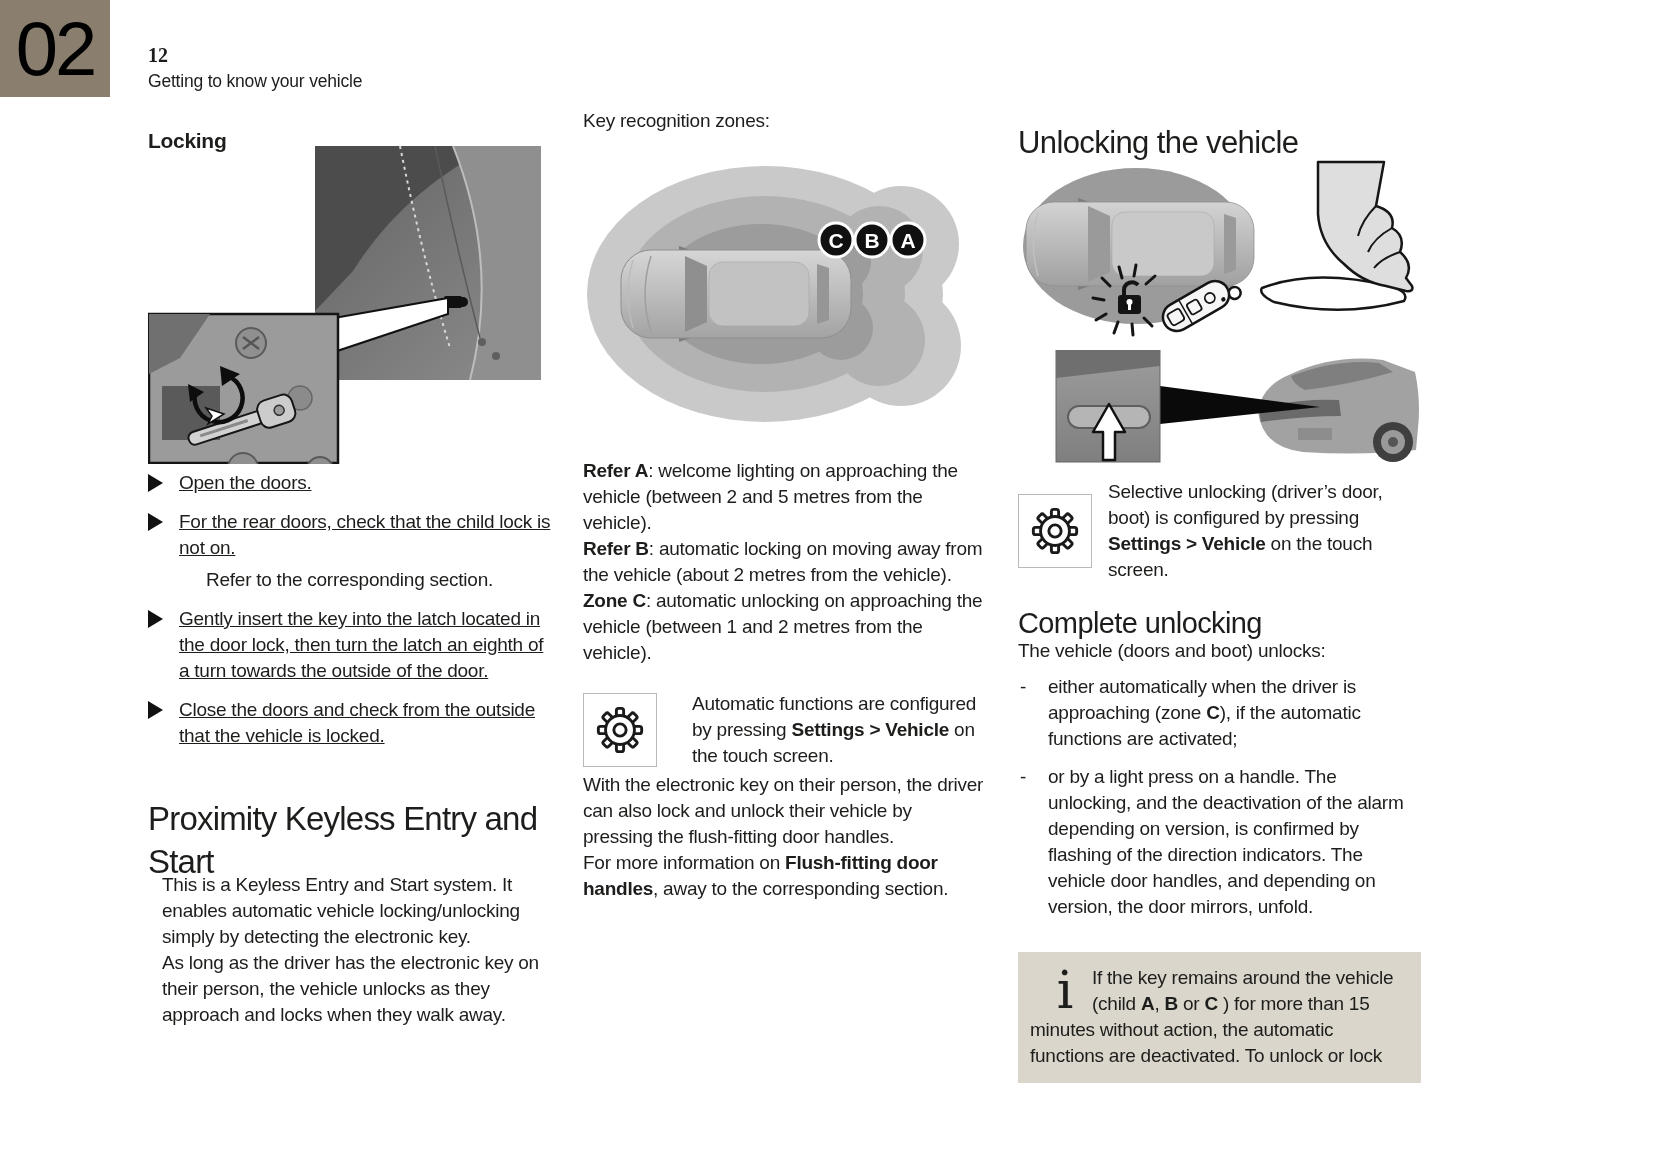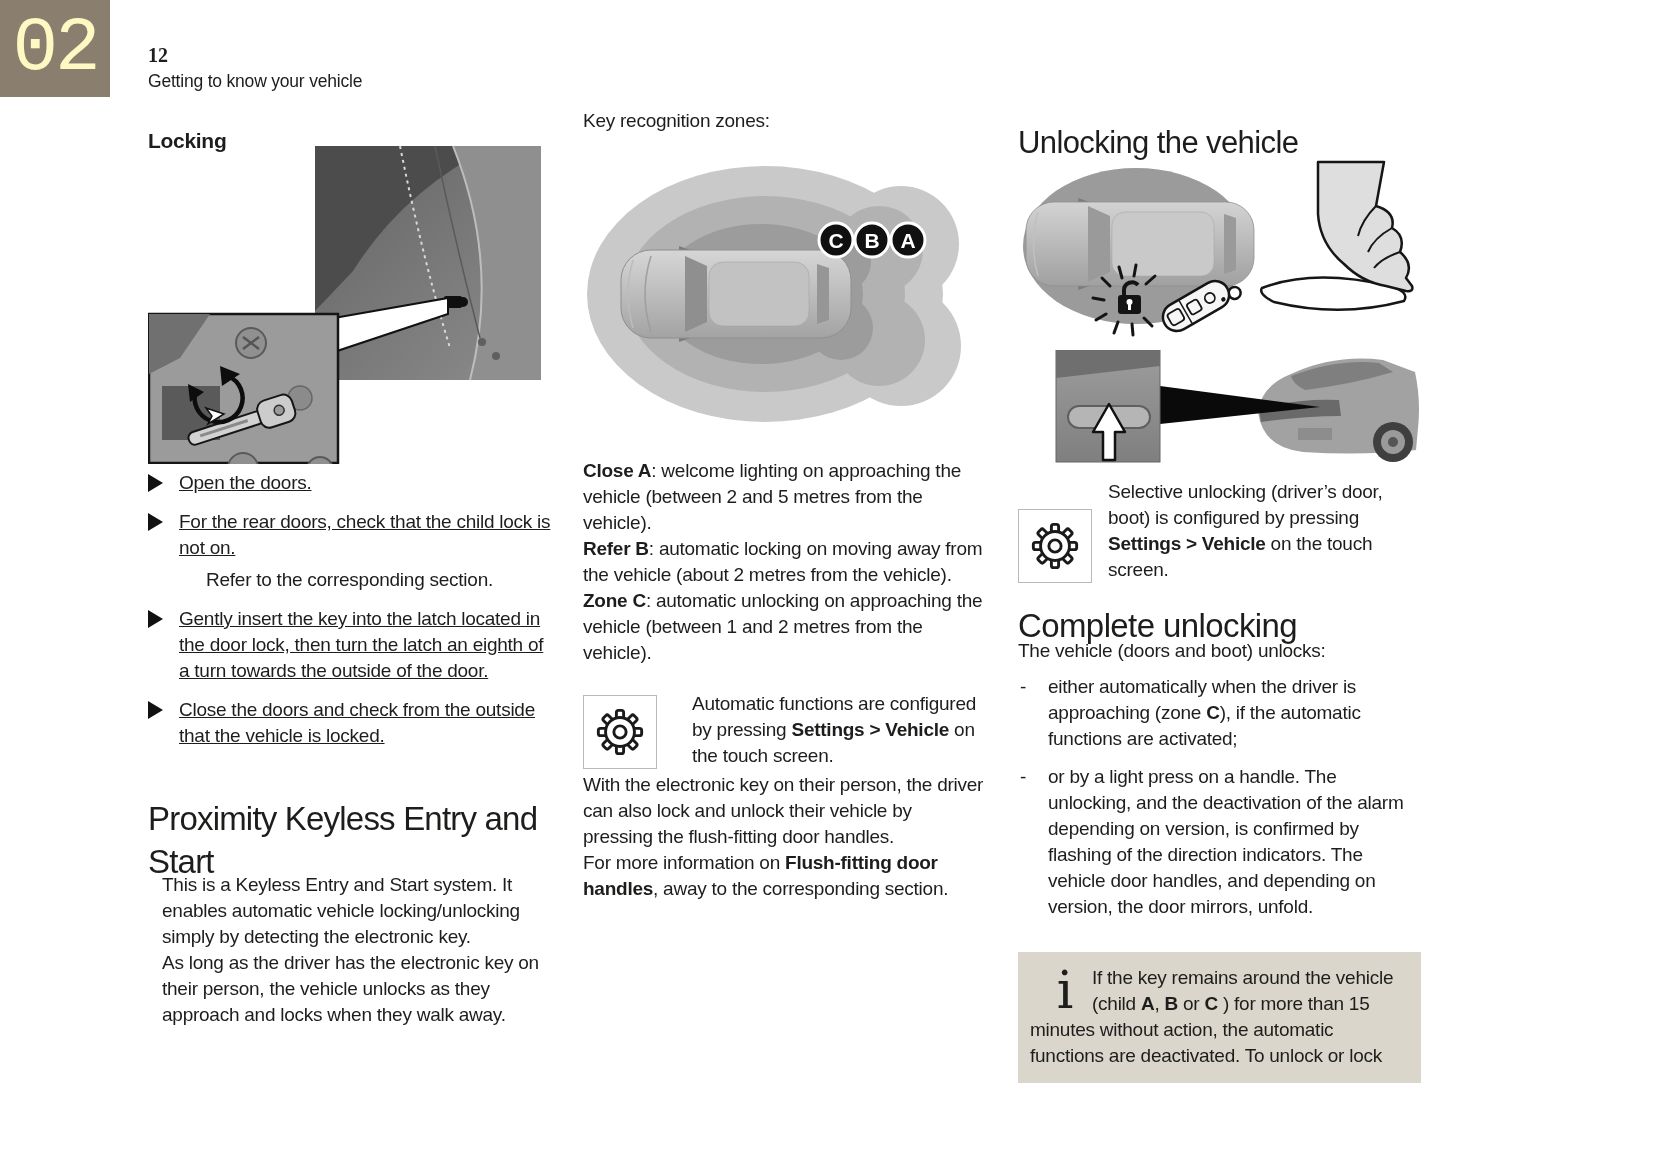--- a/index.html
+++ b/index.html
@@ -2,21 +2,21 @@
 <html><head>
 <meta charset="utf-8">
 <style>
   html,body{margin:0;padding:0;background:#ffffff;}
   body{font-family:"Liberation Sans",sans-serif;color:#1d1d1b;}
   .page{position:relative;width:1653px;height:1165px;background:#fff;overflow:hidden;}
 
   
   .chapter-badge{position:absolute;left:0;top:0;width:110px;height:97px;background:#8a7e6e;
     display:flex;align-items:center;justify-content:center;}
-  .chapter-badge span{font-family:Liberation Mono, monospace;font-size:76px;line-height:1;color:#fef9c3;letter-spacing:-3px;}
+  .chapter-badge span{font-family:Liberation Sans, sans-serif;font-size:76px;line-height:1;color:#000000;letter-spacing:-3px;}
   .page-head{position:absolute;left:148px;top:44px;}
   .page-head .num{font-size:20px;font-weight:bold;font-family:Liberation Serif, serif;}
   .page-head .sect{font-size:17.5px;margin-top:4px;letter-spacing:-0.2px;}
 
   
   .col{position:absolute;top:0;width:403px;height:1165px;}
   .c1{left:148px}.c2{left:583px}.c3{left:1018px}
 
   .h-small{position:absolute;font-size:21px;font-weight:bold;letter-spacing:-0.3px;}
   .h-big{position:absolute;font-size:33px;line-height:43px;font-weight:400;letter-spacing:-0.8px;}
@@ -32,33 +32,33 @@
        border-bottom:9px solid transparent;border-left:15px solid #111;}
   .c1 .refer{position:absolute;top:567px;left:0;width:403px;text-align:center;}
   .list-b{position:absolute;top:606px;left:0;width:403px;}
   .c1 .h-big{top:775px;left:0;width:403px;}
   .c1 .paras{position:absolute;top:872px;left:0;width:403px;margin-left:14px;}
 
   
   .c2 .intro{position:absolute;top:108px;left:0;width:403px;}
   .diagram{position:absolute;top:148px;left:0;}
   .zonetext{position:absolute;top:458px;left:0;width:403px;}
-  .gear-row{position:absolute;left:0;display:flex;align-items:flex-end;width:403px;}
+  .gear-row{position:absolute;left:0;display:flex;align-items:center;width:403px;}
   .c2 .gear-row{top:690px;gap:19px;}
   .icon-box{flex:0 0 auto;width:72px;height:72px;border:1px solid #b9b9b9;background:#fff;
     display:flex;align-items:center;justify-content:center;margin-right:16px;}
   .gear-row p{padding-top:1px;}
   .c2 .after1{position:absolute;top:772px;left:0;width:403px;}
 
   
   .c3 .h-big{top:100px;left:0;letter-spacing:-0.6px;font-size:31px;}
   .scene1{position:absolute;top:160px;left:0;}
   .scene2{position:absolute;top:350px;left:0;}
   .c3 .gear-row{top:478px;}
-  .c3 .h2{position:absolute;top:584px;left:0;font-size:33px;line-height:40px;font-weight:400;letter-spacing:-0.6px;}
+  .c3 .h2{position:absolute;top:584px;left:0;font-size:29px;line-height:40px;font-weight:400;letter-spacing:-0.6px;}
   .c3 .intro3{position:absolute;top:638px;left:0;width:403px;}
   .dash-list{position:absolute;top:674px;left:0;width:403px;}
   .d-item{position:relative;padding-left:30px;margin-bottom:12px;}
   .dash{position:absolute;left:2px;top:0;font-size:19px;line-height:26px;}
   .info-box{position:absolute;top:952px;left:0;width:403px;background:#dad6cb;
     box-sizing:border-box;padding:13px 14px 14px 12px;}
   .i-icon{float:left;font-family:"DejaVu Serif",serif;font-size:52px;line-height:42px;
     width:42px;text-align:center;margin:4px 6px 2px 14px;}
   svg{display:block;}
 </style>
@@ -191,21 +191,21 @@
           <circle cx="289" cy="92" r="17" fill="#101010" stroke="#fff" stroke-width="3"></circle>
           <circle cx="325" cy="92" r="17" fill="#101010" stroke="#fff" stroke-width="3"></circle>
           <text x="253" y="100">C</text>
           <text x="289" y="100">B</text>
           <text x="325" y="100">A</text>
         </g>
       </svg>
     </div>
 
     <div class="zonetext">
-      <p><b>Close A</b><span>: welcome lighting on approaching the vehicle (between 2 and 5 metres from the vehicle).</span></p>
+      <p><b>Refer A</b><span>: welcome lighting on approaching the vehicle (between 2 and 5 metres from the vehicle).</span></p>
       <p><b>Refer B</b><span>: automatic locking on moving away from the vehicle (about 2 metres from the vehicle).</span></p>
       <p><b>Zone C</b><span>: automatic unlocking on approaching the vehicle (between 1 and 2 metres from the vehicle).</span></p>
     </div>
 
     <div class="gear-row">
       <div class="icon-box">
         <svg width="52" height="52" viewBox="0 0 72 72">
           <g stroke="#1a1a1a" stroke-width="4" fill="#fff">
             <g>
               <rect x="31" y="6" width="10" height="13" rx="3"></rect>

